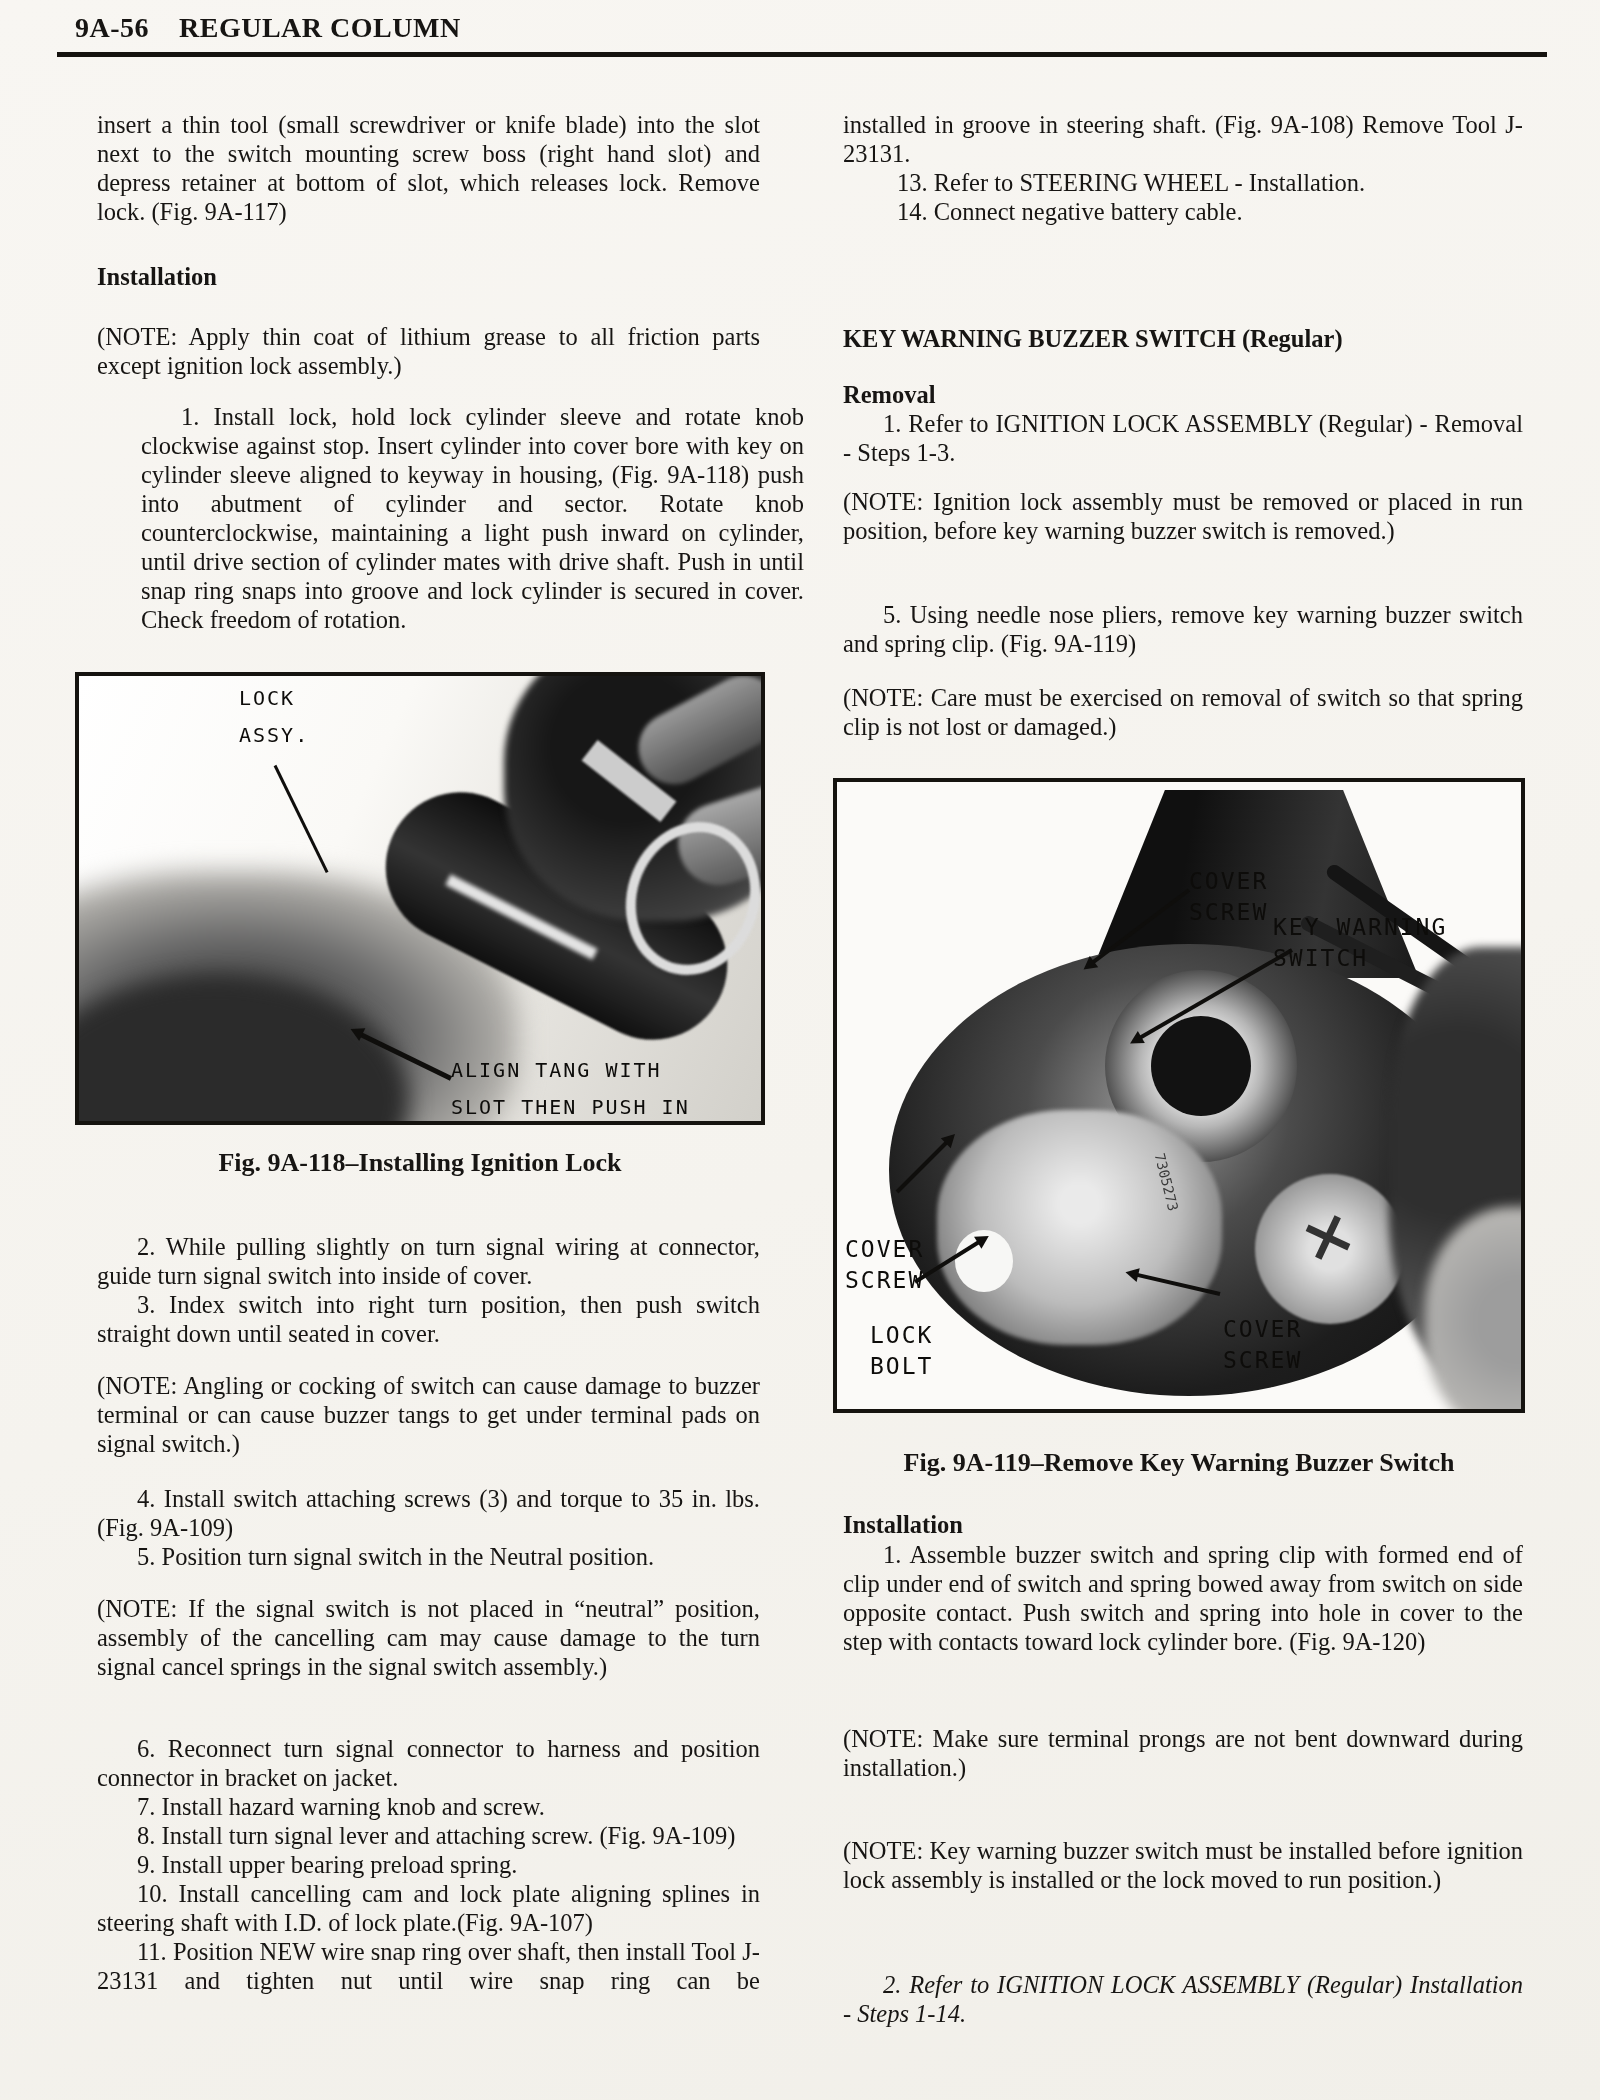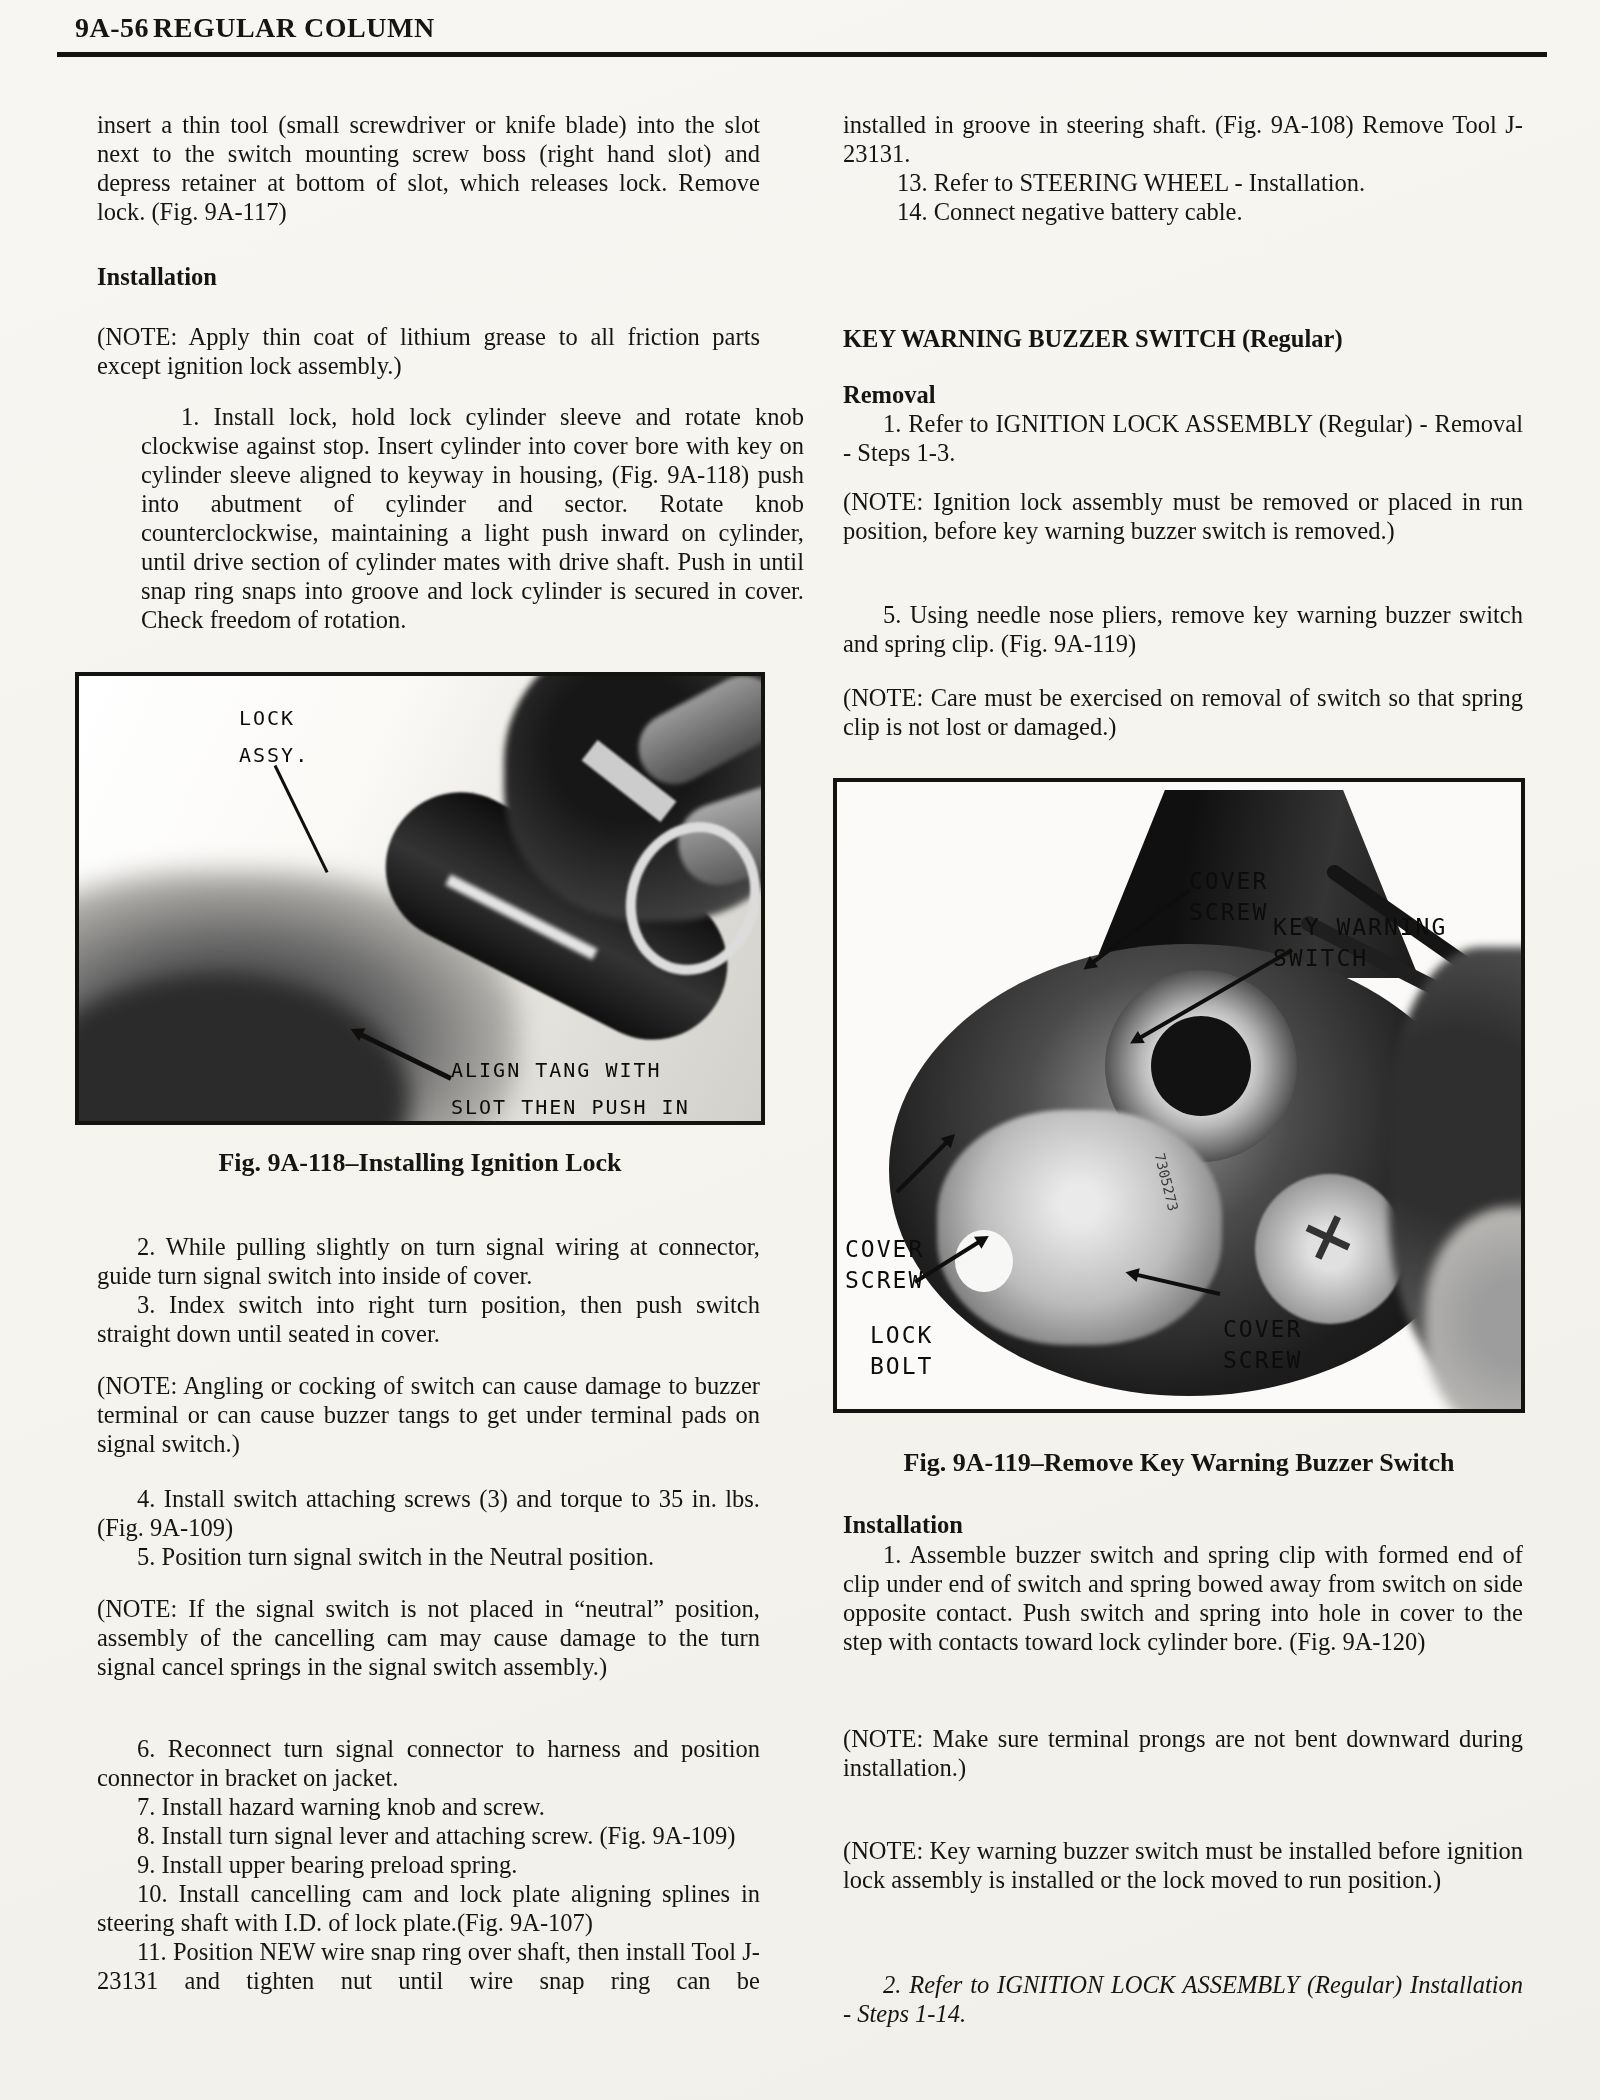--- a/index.html
+++ b/index.html
@@ -28,21 +28,21 @@
   .pline { position:absolute; height:3px; background:#0f0e0c; transform-origin:0 50%; z-index:5; }
   .stamp { position:absolute; font-family:"DejaVu Sans Mono", monospace; font-size:14px; color:#3a3a3a; z-index:4; }
 </style>
 </head>
 <body>
 
 <div class="page">
 
   <div class="blk" style="left:75px; top:12px;">
     <span class="hdr-num">9A-56</span>
-    <span class="hdr-title" style="">REGULAR COLUMN</span>
+    <span class="hdr-title" style="margin-left:26px;">REGULAR COLUMN</span>
   </div>
   <div class="rule"></div>
 
   <div class="blk" style="left:97px; top:110px; width:663px;">
     <p>insert a thin tool (small screwdriver or knife blade) into the slot next to the switch mounting screw boss (right hand slot) and depress retainer at bottom of slot, which releases lock. Remove lock. (Fig. 9A-117)</p>
   </div>
 
   <div class="blk" style="left:97px; top:262px;">
     <p class="h1">Installation</p>
   </div>
@@ -61,21 +61,21 @@
     <div class="blob" style="left:-60px;top:300px;width:390px;height:250px;border-radius:50%;background:#2b2b2b;filter:blur(11px);"></div>
     <div class="blob" style="left:295px;top:165px;width:365px;height:150px;border-radius:75px;background:linear-gradient(180deg,#0d0d0d 0%,#343434 55%,#101010 100%);transform:rotate(27deg);filter:blur(1px);"></div>
     <div class="blob" style="left:360px;top:235px;width:165px;height:12px;background:#e3e3e3;transform:rotate(27deg);filter:blur(2px);"></div>
     <div class="blob" style="left:425px;top:-45px;width:305px;height:290px;border-radius:45%;background:radial-gradient(circle at 40% 40%,#171717 30%,#3e3e3e 70%,#7a7a7a 100%);filter:blur(3px);"></div>
     <div class="blob" style="left:555px;top:18px;width:150px;height:72px;border-radius:40px;background:linear-gradient(180deg,#9a9a9a,#4e4e4e);transform:rotate(-28deg);filter:blur(2px);"></div>
     <div class="blob" style="left:598px;top:118px;width:140px;height:82px;border-radius:40px;background:linear-gradient(180deg,#a8a8a8,#5a5a5a);transform:rotate(-18deg);filter:blur(2px);"></div>
     <div class="blob" style="left:548px;top:145px;width:112px;height:135px;border:10px solid #dcdcdc;border-radius:50%;transform:rotate(18deg);filter:blur(1px);"></div>
     <div class="blob" style="left:500px;top:92px;width:100px;height:26px;background:#cccccc;transform:rotate(38deg);filter:blur(1px);"></div>
     <div class="pline" style="left:196px;top:88px;width:119px;transform:rotate(64deg);"></div>
     <div class="aline" style="left:372px;top:400px;width:100px;transform:rotate(-154deg);height:5px;"></div>
-    <div class="lbl lbl118" style="left:160px;top:24px;width:100px;">LOCK ASSY.</div>
+    <div class="lbl lbl118" style="left:160px;top:4px;width:100px;">LOCK ASSY.</div>
     <div class="lbl lbl118" style="left:372px;top:376px;width:268px;">ALIGN TANG WITH SLOT THEN PUSH IN</div>
   </div>
   <div class="figcap" style="left:75px; top:1148px; width:690px;">Fig. 9A-118–Installing Ignition Lock</div>
 
   <div class="blk" style="left:97px; top:1232px; width:663px;">
     <p class="ind">2. While pulling slightly on turn signal wiring at connector, guide turn signal switch into inside of cover.</p>
     <p class="ind">3. Index switch into right turn position, then push switch straight down until seated in cover.</p>
   </div>
 
   <div class="blk" style="left:97px; top:1371px; width:663px;">

